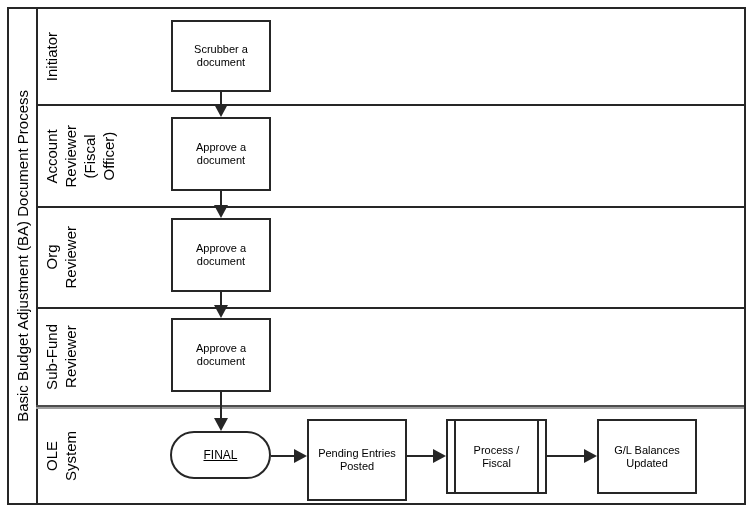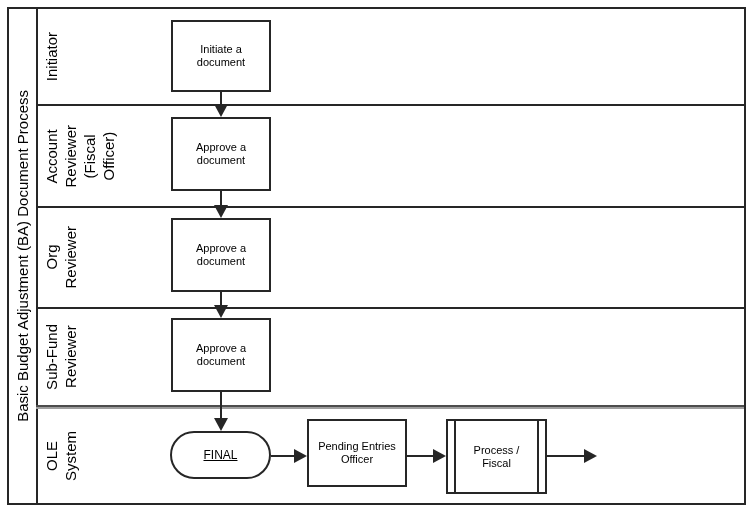--- a/index.html
+++ b/index.html
@@ -65,48 +65,52 @@
     </span>
   </div>
   <div class="lane-label" style="left:42px;top:409px;width:88px;height:94px;">
     <span class="vtext">
       <span style="display:block">OLE</span>
       <span style="display:block">System</span>
     </span>
   </div>
 
   <div class="pbox" style="left:171px;top:20px;width:100px;height:72px;">
-    <span>Initiate a</span>
+    <span>Scrubber a</span>
     <span>document</span>
   </div>
   <div class="pbox" style="left:171px;top:117px;width:100px;height:74px;">
     <span>Approve a</span>
     <span>document</span>
   </div>
   <div class="pbox" style="left:171px;top:218px;width:100px;height:74px;">
     <span>Approve a</span>
     <span>document</span>
   </div>
   <div class="pbox" style="left:171px;top:318px;width:100px;height:74px;">
     <span>Approve a</span>
     <span>document</span>
   </div>
 
   <div class="pbox stadium" style="left:170px;top:431px;width:101px;height:48px;text-decoration:underline;">
     <span>FINAL</span>
   </div>
-  <div class="pbox" style="left:307px;top:419px;width:100px;height:68px;">
+  <div class="pbox" style="left:307px;top:419px;width:100px;height:82px;">
     <span>Pending Entries</span>
-    <span>Officer</span>
+    <span>Posted</span>
   </div>
   <div class="pbox predef" style="left:446px;top:419px;width:101px;height:75px;">
     <span class="inbar l"></span>
     <span class="inbar r"></span>
     <span>Process /</span>
     <span>Fiscal</span>
+  </div>
+  <div class="pbox" style="left:597px;top:419px;width:100px;height:75px;">
+    <span>G/L Balances</span>
+    <span>Updated</span>
   </div>
 
   <div class="conn-v" style="left:220px;top:92px;height:14px;"></div>
   <div class="arr-down" style="left:214px;top:104px;"></div>
 
   <div class="conn-v" style="left:220px;top:191px;height:16px;"></div>
   <div class="arr-down" style="left:214px;top:205px;"></div>
 
   <div class="conn-v" style="left:220px;top:292px;height:15px;"></div>
   <div class="arr-down" style="left:214px;top:305px;"></div>

